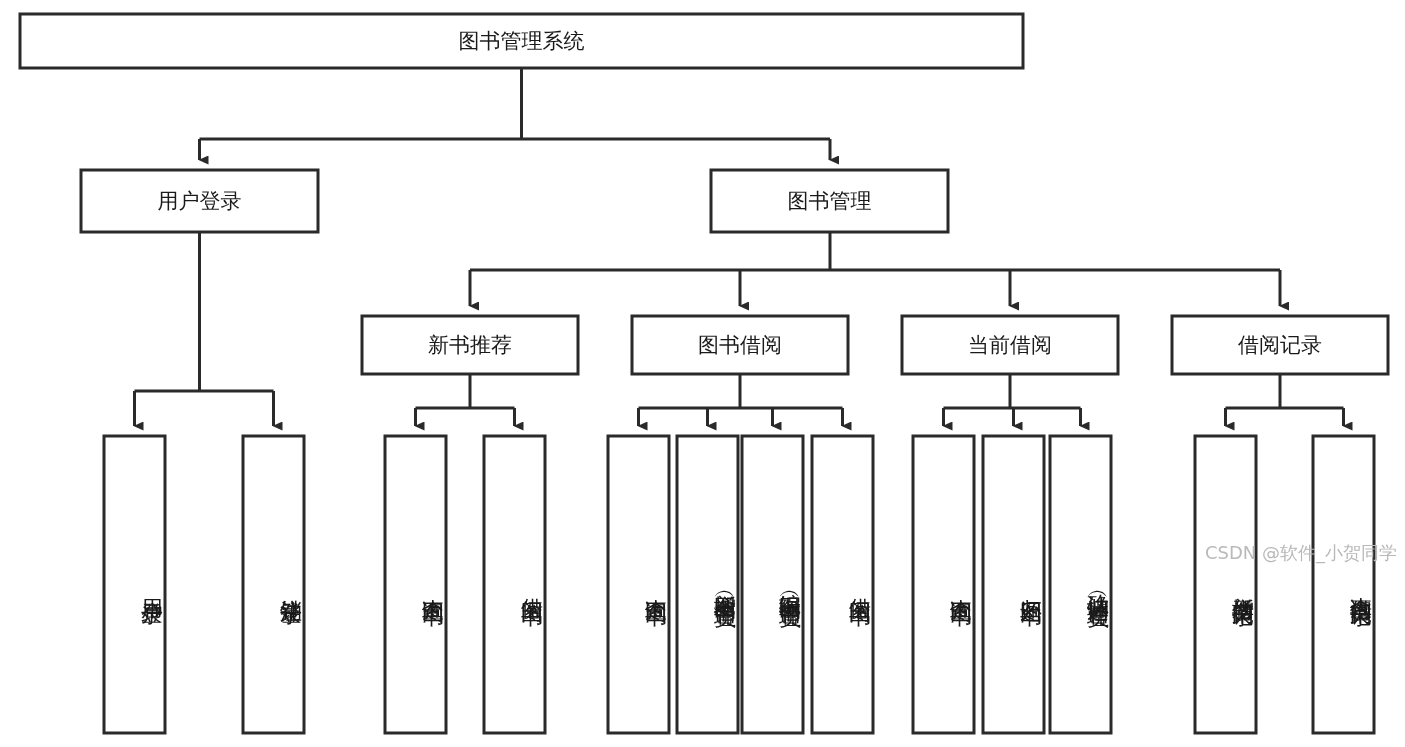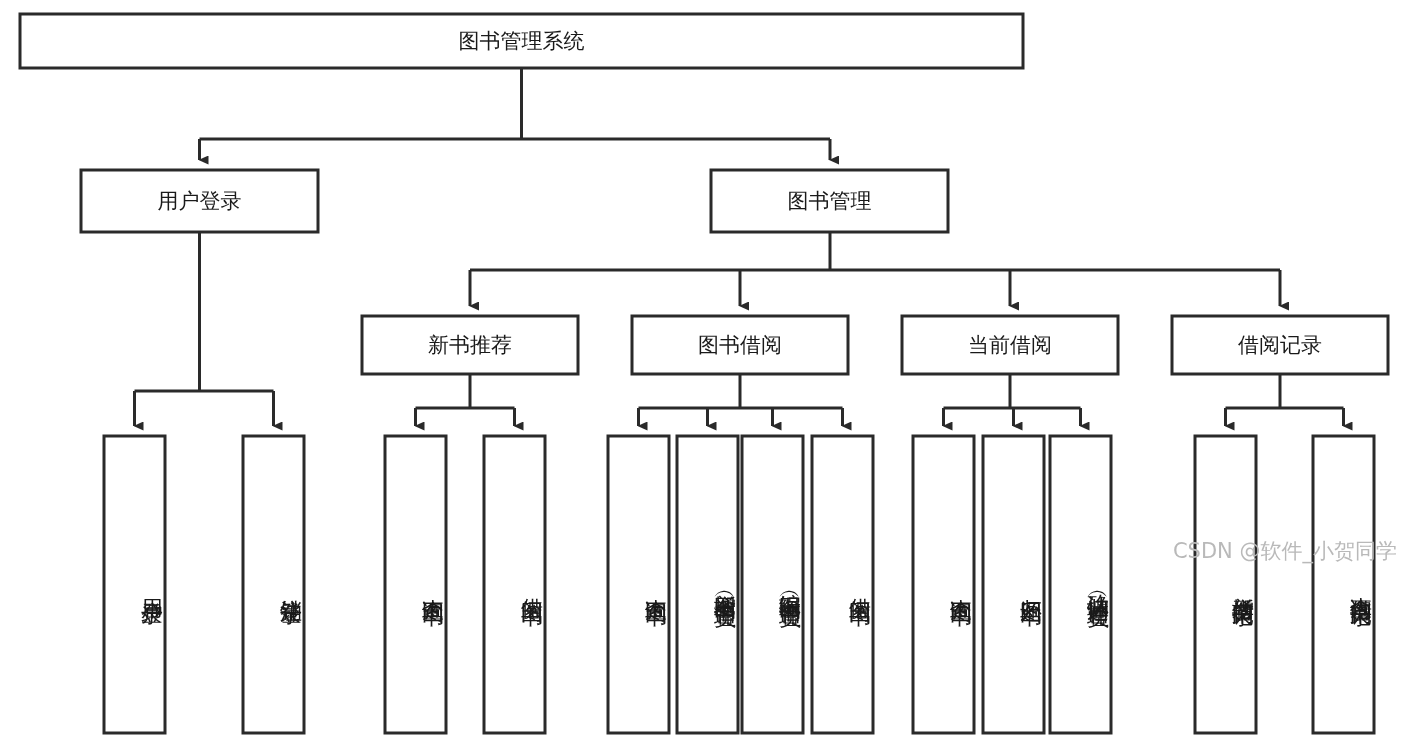--- a/index.html
+++ b/index.html
@@ -56,21 +56,21 @@
     color: #1a1a1a;
     letter-spacing: 2px;
     white-space: nowrap;
     pointer-events: none;
   }
   .watermark {
     position: absolute;
     right: 8px;
     bottom: 8px;
     font-family: "DejaVu Sans", "Liberation Sans", sans-serif;
-    font-size: 21px;
+    font-size: 18px;
     color: #b9b9b9;
     white-space: nowrap;
     text-align: center;
   }
 </style>
 </head>
 <body>
 
 <div id="diagram-root">
 

